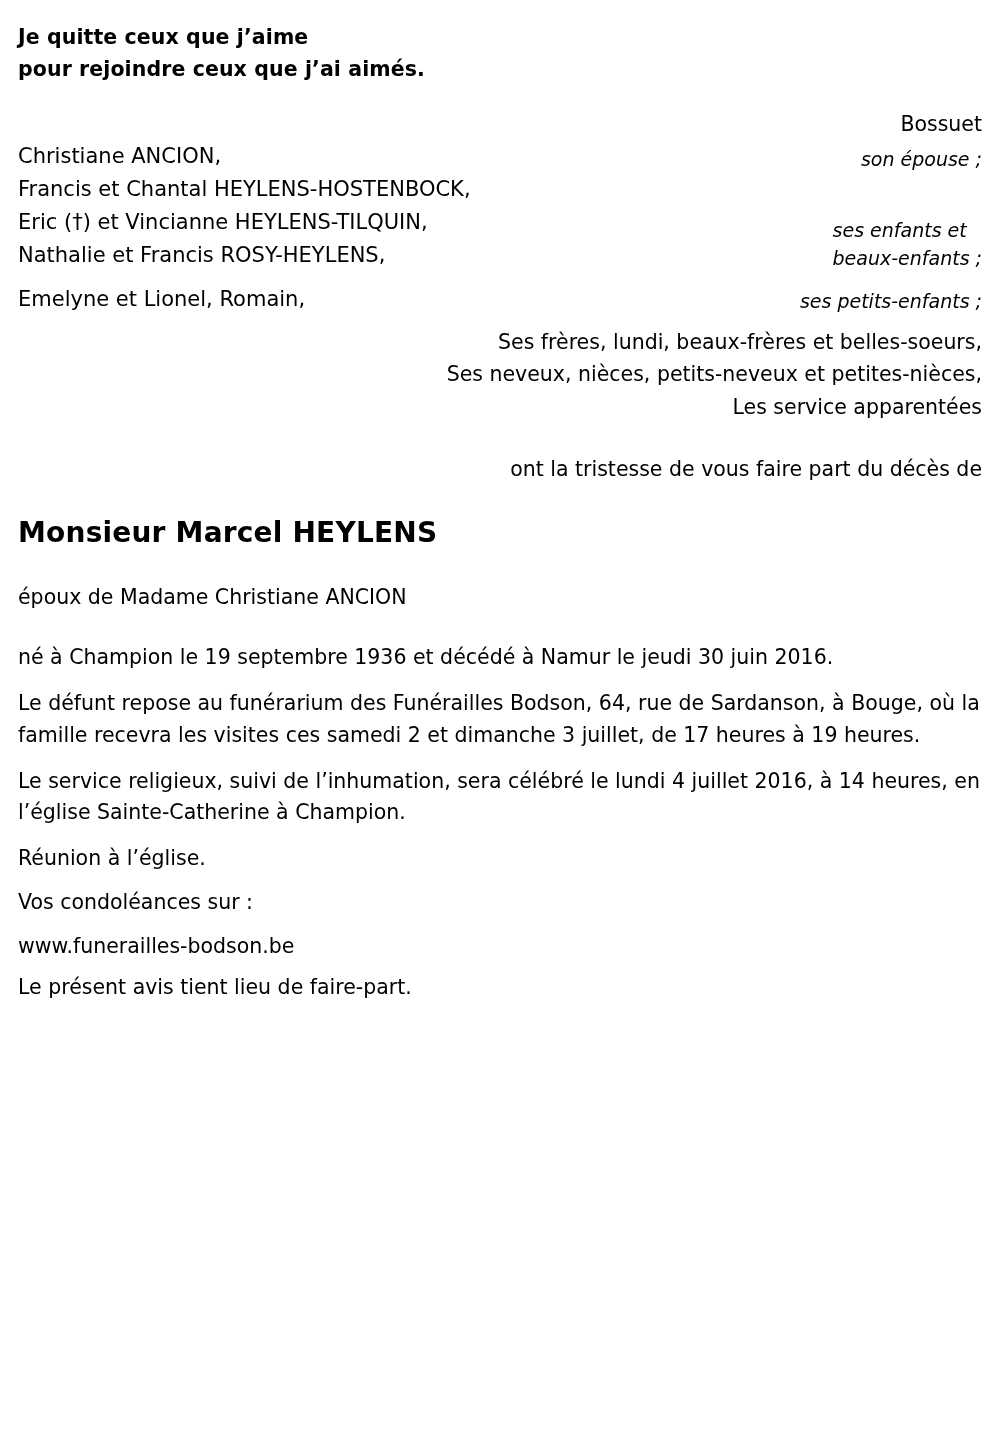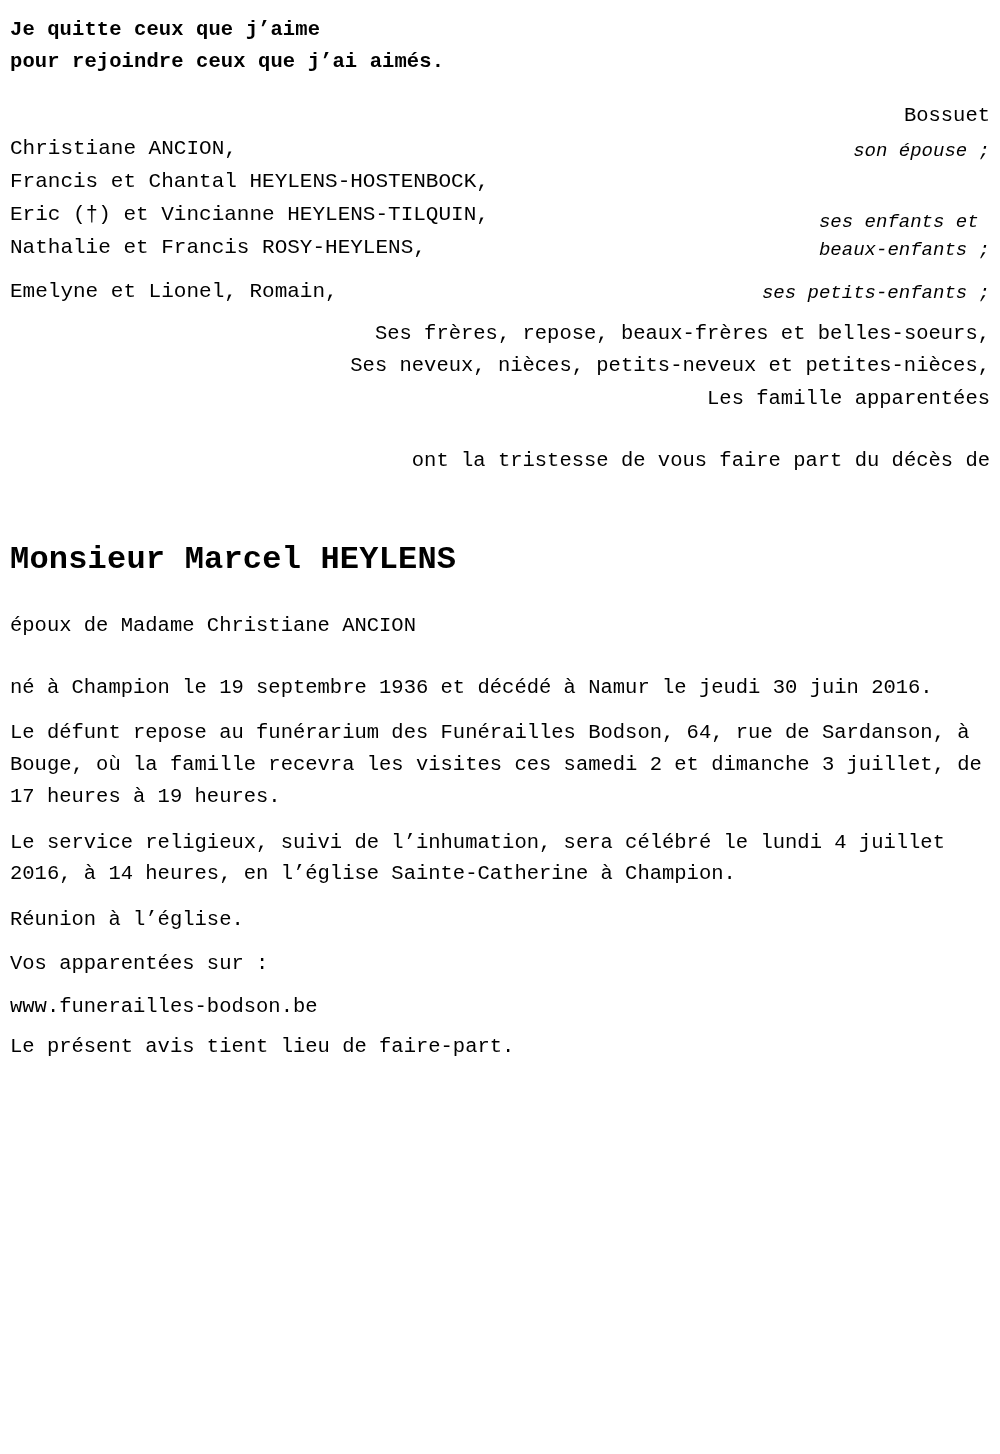--- a/index.html
+++ b/index.html
@@ -11,23 +11,22 @@
     width: 1000px;
     height: 1454px;
     font-family: "DejaVu Sans", sans-serif;
     color: #000000;
     overflow: hidden;
   }
   .page {
     position: relative;
     width: 1000px;
     height: 1454px;
-    padding: 0;
+    padding: 8px;
     box-sizing: border-box;
-    font-family: Liberation Mono, monospace;
   }
   .inner {
     padding: 14px 10px 0 10px;
   }
   .quote-line {
     font-size: 20.5px;
     font-weight: bold;
     line-height: 1.55;
     letter-spacing: 0.1px;
   }
@@ -66,25 +65,24 @@
     flex: 0 0 auto;
     padding-left: 20px;
     align-self: flex-end;
   }
   .name-line {
     font-size: 21px;
     line-height: 1.58;
     white-space: nowrap;
   }
   .deceased-name {
-    font-size: 32px;
+    font-size: 28px;
     font-weight: bold;
     letter-spacing: 0.2px;
     line-height: 1.3;
-    margin-top: 32px;
   }
   .spouse-of {
     font-size: 20.5px;
     line-height: 1.5;
   }
   .para {
     font-size: 20.5px;
     line-height: 1.55;
     margin-bottom: 14px;
   }
@@ -140,43 +138,43 @@
       <div class="names">
         <div class="name-line">Emelyne et Lionel, Romain,</div>
       </div>
       <div class="roles role">
         <span class="role-right">ses petits-enfants ;</span>
       </div>
     </div>
 
     <div class="gap-xs"></div>
 
-    <div class="plain">Ses frères, repose, beaux-frères et belles-soeurs,</div>
+    <div class="plain">Ses frères, lundi, beaux-frères et belles-soeurs,</div>
     <div class="plain">Ses neveux, nièces, petits-neveux et petites-nièces,</div>
-    <div class="plain">Les famille apparentées</div>
+    <div class="plain">Les service apparentées</div>
 
     <div class="gap-md"></div>
 
     <div class="plain">ont la tristesse de vous faire part du décès de</div>
 
     <div class="gap-md"></div>
 
     <div class="deceased-name">Monsieur Marcel HEYLENS</div>
 
     <div class="gap-md"></div>
 
     <div class="spouse-of">époux de Madame Christiane ANCION</div>
 
     <div class="gap-md"></div>
 
     <div class="para">né à Champion le 19 septembre 1936 et décédé à Namur le jeudi 30 juin 2016.</div>
     <div class="para">Le défunt repose au funérarium des Funérailles Bodson, 64, rue de Sardanson, à Bouge, où la famille recevra les visites ces samedi 2 et dimanche 3 juillet, de 17 heures à 19 heures.</div>
     <div class="para">Le service religieux, suivi de l’inhumation, sera célébré le lundi 4 juillet 2016, à 14 heures, en l’église Sainte-Catherine à Champion.</div>
     <div class="para para-tight">Réunion à l’église.</div>
-    <div class="para para-tight">Vos apparentées sur :</div>
+    <div class="para para-tight">Vos condoléances sur :</div>
 
     <div class="url">www.funerailles-bodson.be</div>
 
     <div class="gap-xs"></div>
 
     <div class="last-line">Le présent avis tient lieu de faire-part.</div>
 
   </div>
 </div>
 

